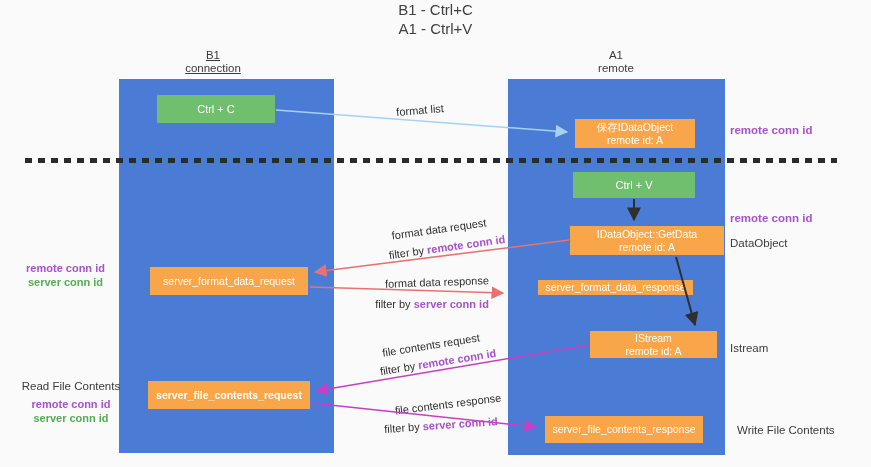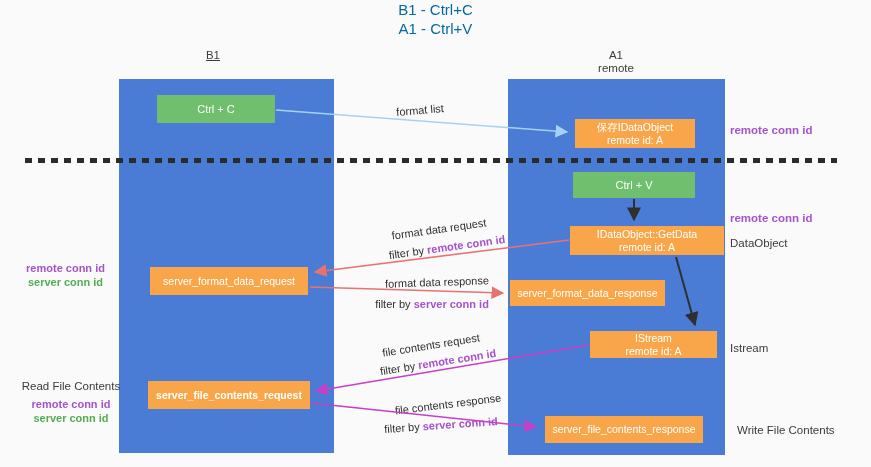--- a/index.html
+++ b/index.html
@@ -6,21 +6,21 @@
   html,body { width:871px; height:467px; }
   body {
     position:relative; overflow:hidden;
     background:#fafafa;
     font-family:"Liberation Sans","DejaVu Sans",sans-serif;
     color:#3b3b3b;
   }
   .abs { position:absolute; }
 
   
-  .title { left:0; top:8; width:871px; text-align:center; font-size:15px; line-height:19px; color:#0369a1; }
+  .title { left:0; top:8; width:871px; text-align:center; font-size:15px; line-height:19px; color:#404040; }
 
   
   .colhdr { top:49px; width:140px; text-align:center; font-size:11.5px; line-height:13px; }
   .colhdr.b1 { left:143px;text-decoration:underline; }
   .colhdr.a1 { left:546px; }
 
   
   .col { background:#4a7cd5; }
   .col.b1 { left:119px; top:79px; width:215px; height:374px; }
   .col.a1 { left:508px; top:79px; width:217px; height:376px; }
@@ -35,21 +35,21 @@
   .node { display:flex; flex-direction:column; align-items:center; justify-content:center;
           color:#fff; text-align:left; white-space:nowrap; }
   .node.green  { background:#70bf6e; font-size:11px; }
   .node.orange { background:#f9a64a; font-size:10.5px; line-height:13px; }
 
   .ctrl-c   { left:157px; top:95px;  width:118px; height:28px; }
   .saveobj  { left:575px; top:119px; width:120px; height:29px; }
   .ctrl-v   { left:573px; top:172px; width:122px; height:26px; }
   .getdata  { left:570px; top:226px; width:154px; height:29px; }
   .fmt-req  { left:150px; top:267px; width:158px; height:28px; }
-  .fmt-resp { left:510px; top:280px; width:155px; height:26px; }
+  .fmt-resp { left:538px; top:280px; width:155px; height:15px; }
   .istream  { left:590px; top:331px; width:127px; height:27px; }
   .file-req { left:148px; top:381px; width:162px; height:28px;font-weight:bold; }
   .file-resp{ left:545px; top:416px; width:158px; height:27px; }
 
   
   .side { white-space:nowrap; font-size:11.5px; }
   .purple { color:#a653cb; font-weight:bold; }
   .greenlbl { color:#54ad54; font-weight:bold; }
   .r-conn-top { left:730px; top:124px; }
   .r-conn-mid { left:730px; top:212px; }
@@ -79,20 +79,21 @@
 </head>
 <body>
 
 <div class="abs title">
   <div>B1 - Ctrl+C</div>
   <div>A1 - Ctrl+V</div>
 </div>
 
 <div class="abs colhdr b1">
   <div>B1</div>
+  <div>connection</div>
 </div>
 <div class="abs colhdr a1">
   <div>A1</div>
   <div>remote</div>
 </div>
 
 <div class="abs col b1"></div>
 <div class="abs col a1"></div>
 
 <div class="abs dashes"></div>

